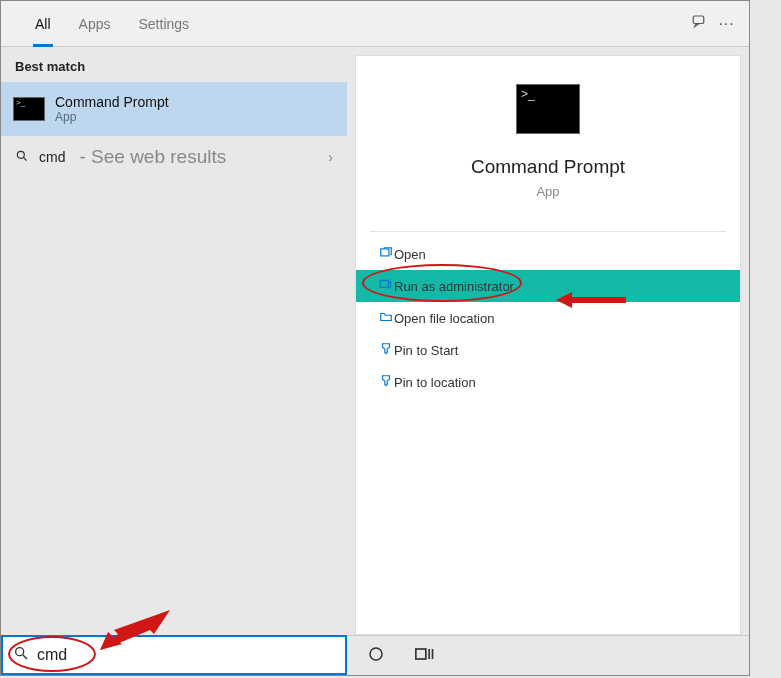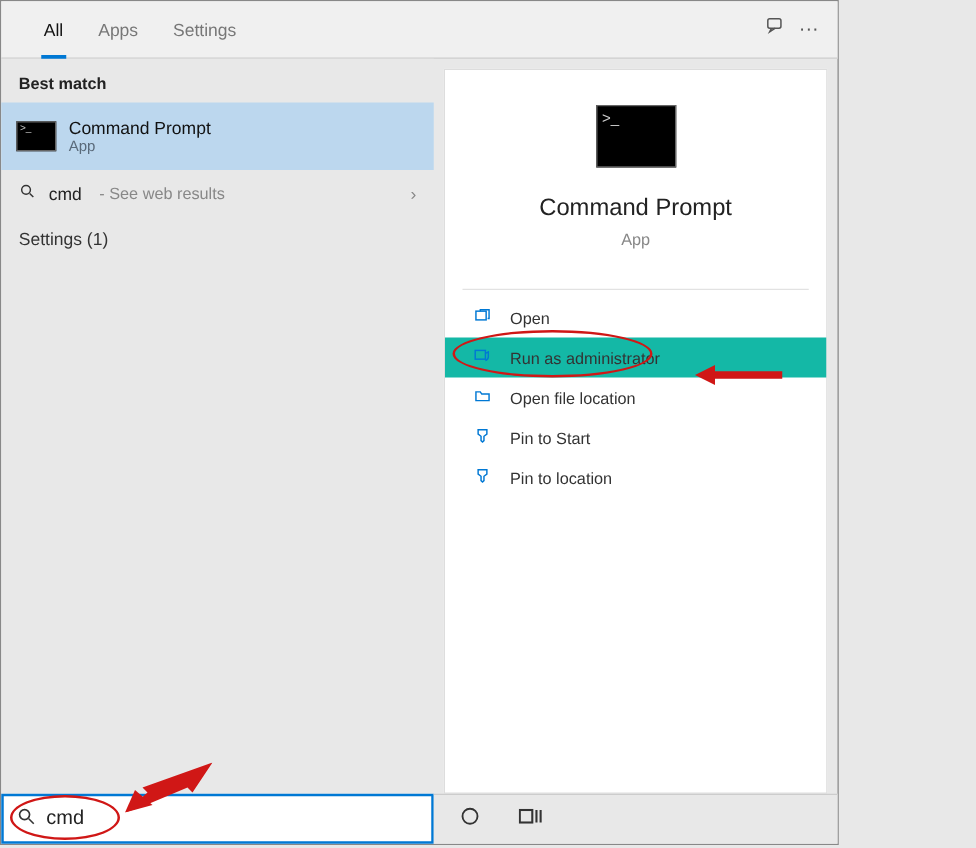--- a/index.html
+++ b/index.html
@@ -1,17 +1,17 @@
 <!DOCTYPE html>
 <html><head>
 <meta charset="utf-8">
 <style>
   * { box-sizing: border-box; margin: 0; padding: 0; font-family: "Segoe UI", Arial, sans-serif; }
   body { width: 781px; height: 678px; background: #e8e8e8; overflow: hidden; position: relative; }
-  .window { width: 671px; height: 676px; background: #e8e8e8; border: 1px solid #888; display: flex; flex-direction: column; }
+  .window { width: 750px; height: 676px; background: #e8e8e8; border: 1px solid #888; display: flex; flex-direction: column; }
 
   
   .tabs-row { display: flex; align-items: center; height: 46px; padding: 0 10px 0 20px; border-bottom: 1px solid #ccc; background: #f0f0f0; }
   .tab { padding: 0 14px; height: 46px; line-height: 46px; color: #777; font-size: 14px; cursor: pointer; position: relative; }
   .tab.active { color: #111; font-weight: 400; }
   .tab.active::after { content:""; position:absolute; left:12px; right:12px; bottom:0; height:3px; background:#0078d4; }
   .tab .chev { margin-left: 4px; font-size: 10px; color:#777; }
   .tabs-spacer { flex: 1; }
   .top-icon { width: 26px; text-align: center; color:#555; cursor: pointer; }
 
@@ -24,37 +24,37 @@
 
   .result-hit { display:flex; align-items:center; height:54px; background:#bcd7ee; padding: 0 12px; cursor:pointer; gap:10px; }
   .cmd-thumb { width:32px; height:24px; background:#000; border:1px solid #666; position:relative; }
   .cmd-thumb::before { content:">_"; color:#ccc; font-size:8px; position:absolute; top:0; left:2px; }
   .result-hit .texts .t1 { font-size:14px; color:#111; }
   .result-hit .texts .t2 { font-size:12px; color:#5a6a7a; }
 
   .web-row { display:flex; align-items:center; padding: 10px 14px; cursor:pointer; gap:10px; }
   .web-row .search-ico { color:#333; font-size:14px; }
   .web-row .term { color:#222; font-size:14px; }
-  .web-row .hint { color:#888; font-size:13px; margin-left:4px; }
+  .web-row .hint { color:#888; font-size:19px; margin-left:4px; }
   .web-row .chev-r { margin-left:auto; color:#888; font-size:14px; }
 
   .settings-row { padding: 10px 14px; font-size:14px; color:#333; cursor:pointer; }
   .count { color:#333; }
 
   
   .right-col { flex:1; padding: 8px 8px 0 8px; }
   .detail-card { background:#fff; border:1px solid #ddd; height:100%; display:flex; flex-direction:column; }
   .detail-head { display:flex; flex-direction:column; align-items:center; padding: 28px 0 18px 0; }
   .big-thumb { width:64px; height:50px; background:#000; border:1px solid #666; position:relative; }
   .big-thumb::before { content:">_"; color:#ccc; font-size:12px; position:absolute; top:2px; left:4px; }
   .detail-title { margin-top:22px; font-size:19px; color:#222; }
   .detail-sub   { margin-top:6px; font-size:13px; color:#888; }
   .detail-sep   { height:1px; background:#e2e2e2; margin: 14px 14px 6px 14px; }
 
-  .action-row { display:flex; align-items:center; gap:14px; height:32px; padding: 0 22px; font-size:13px; color:#333; cursor:pointer; position:relative; }
+  .action-row { display:flex; align-items:center; height:32px; padding: 0 22px; font-size:13px; color:#333; cursor:pointer; position:relative; }
   .action-row.highlight { background:#14b8a6; }
   .action-ico { width:16px; text-align:center; color:#0078d4; font-size:14px; }
 
   
   .anno-ellipse { position:absolute; border:2.5px solid #d01716; border-radius:50%; pointer-events:none; }
   .anno-arrow { position:absolute; pointer-events:none; }
 
   
   .bottom { height:40px; display:flex; }
   .search-box { width:346px; height:40px; border:2px solid #0078d4; background:#fff; display:flex; align-items:center; padding:0 10px; gap:8px; }
@@ -104,24 +104,20 @@
            <svg width="14" height="14" viewBox="0 0 24 24" fill="none" stroke="#333" stroke-width="2">
               <circle cx="10" cy="10" r="6"></circle>
               <line x1="15" y1="15" x2="20" y2="20"></line>
             </svg>
          </span>
          <span class="term">cmd</span>
          <span class="hint">- See web results</span>
          <span class="chev-r">›</span>
        </div>
 
-       <div class="settings-row">
-         <span>Settings</span>
-         <span class="count">(1)</span>
-       </div>
     </div>
 
     <div class="right-col">
       <div class="detail-card">
         <div class="detail-head">
           <div class="big-thumb"></div>
           <div class="detail-title">Command Prompt</div>
           <div class="detail-sub">App</div>
         </div>
         <div class="detail-sep"></div>

